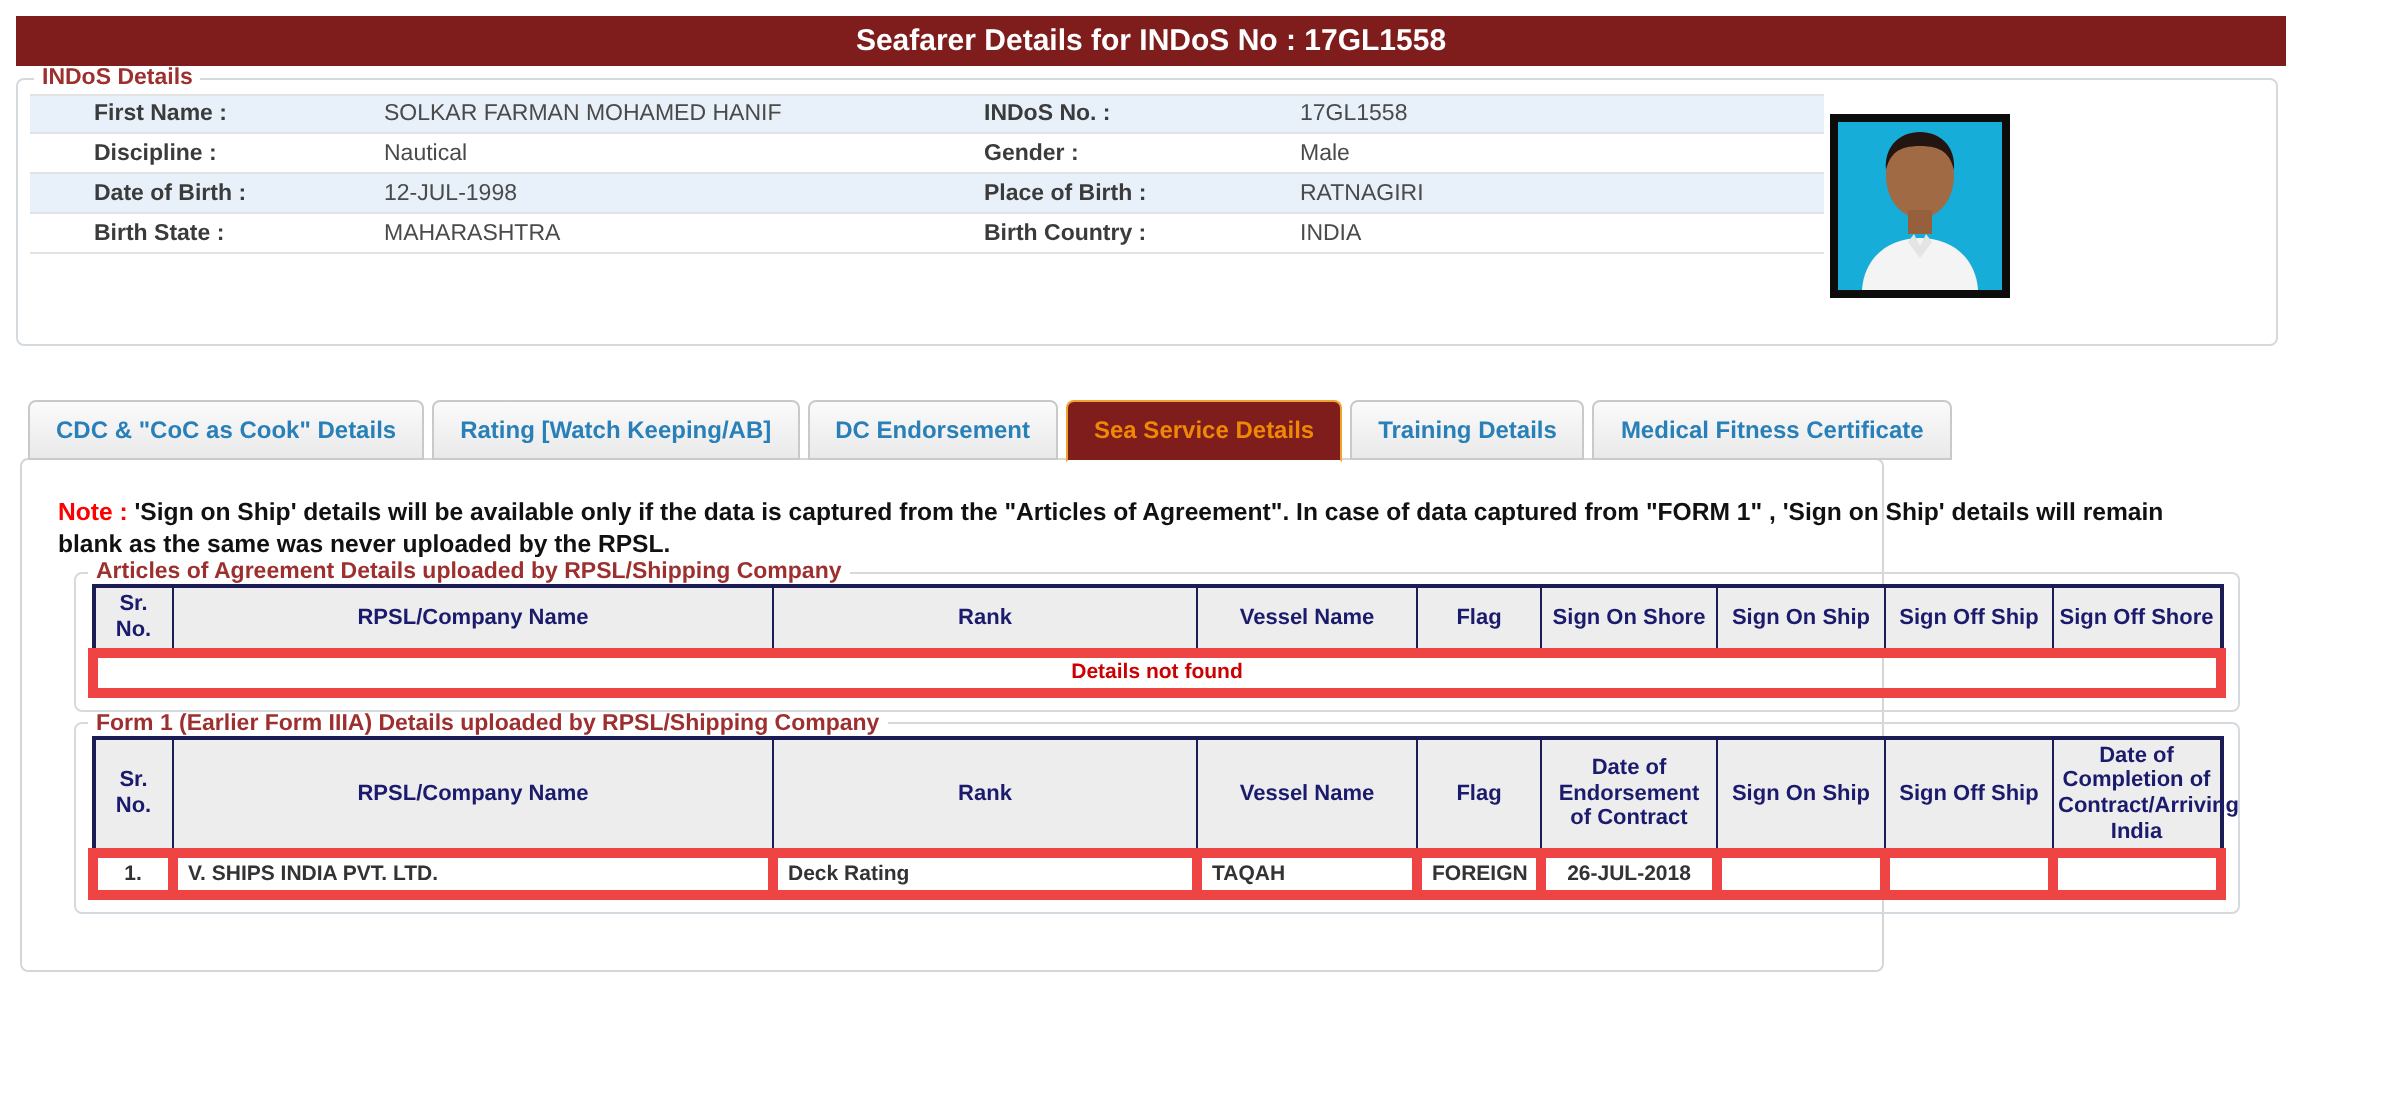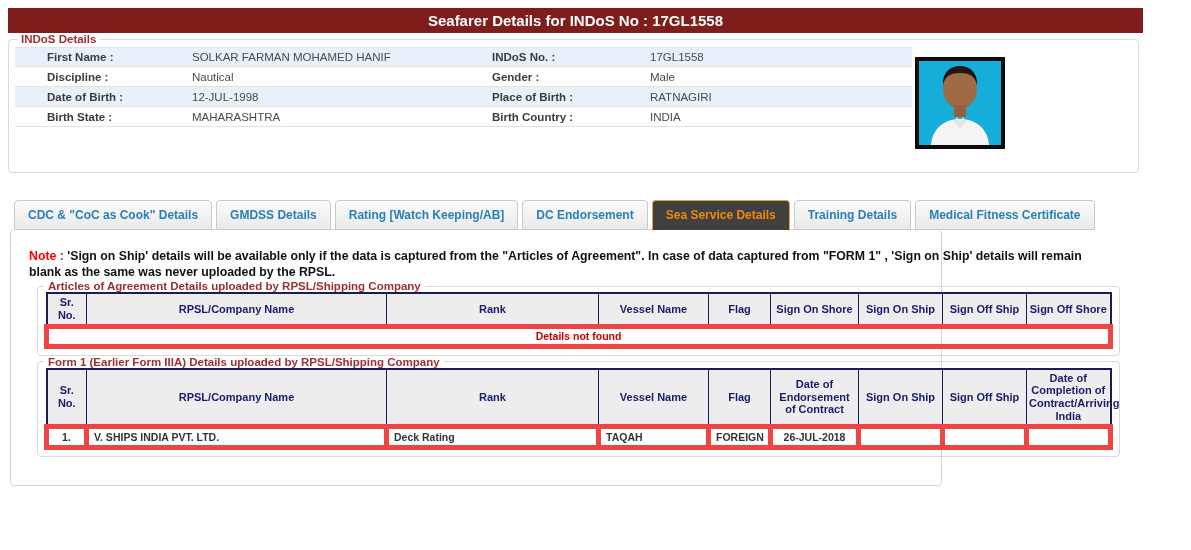--- a/index.html
+++ b/index.html
@@ -41,21 +41,21 @@
   }
   
   .tabs { display:flex; gap:4px; margin:27px 0 0 14px; position:relative; z-index:2; align-items:flex-end; }
   .tab {
     background:linear-gradient(#fbfbfb,#e9e9e9);
     border:1px solid #c9c9c9; border-radius:4px 4px 0 0;
     color:#2980b9; font-weight:bold; font-size:12px;
     padding:7px 13px; cursor:pointer; white-space:nowrap;
   }
   .tab.active {
-    background:#404040; border:1px solid #f0a22e; border-bottom:1px solid #fff;
+    background:#7f1d1d; border:1px solid #f0a22e; border-bottom:1px solid #fff;
     color:#ef8807; margin-bottom:-1px; padding-bottom:8px;
   }
   
   .panel {
     margin-left:10px; margin-top:-1px; width:932px; min-height:245px;
     border:1px solid #d6d6d6; border-radius:4px;
     padding:16px 0 28px 18px; background:#fff;
   }
   .note { font-size:12.3px; font-weight:bold; color:#111; width:1058px; line-height:1.32; margin:2px 0 0 0; }
   .note-prefix { color:#f00; }
@@ -113,21 +113,20 @@
       <path d="M24 24 C23 12 31 5 41 5 C51 5 59 12 58 24 C56 16 52 12 41 12 C30 12 26 16 24 24 Z" fill="#231512"></path>
       <rect x="35" y="44" width="12" height="12" fill="#96603c"></rect>
       <path d="M12 84 C13 68 25 58 41 58 C57 58 69 68 70 84 Z" fill="#f4f4f4"></path>
       <path d="M38 56 L41 62 L44 56 L47 60 L41 68 L35 60 Z" fill="#e4e4e4"></path>
     </svg>
   </div>
 </fieldset>
 
 <div class="tabs">
   <div class="tab">CDC &amp; "CoC as Cook" Details</div>
-  <div class="tab">GMDSS Details</div>
   <div class="tab">Rating [Watch Keeping/AB]</div>
   <div class="tab">DC Endorsement</div>
   <div class="tab active">Sea Service Details</div>
   <div class="tab">Training Details</div>
   <div class="tab">Medical Fitness Certificate</div>
 </div>
 
 <div class="panel">
   <p class="note"><span class="note-prefix">Note :</span><span> 'Sign on Ship' details will be available only if the data is captured from the "Articles of Agreement". In case of data captured from "FORM 1" , 'Sign on Ship' details will remain blank as the same was never uploaded by the RPSL.</span></p>
 

